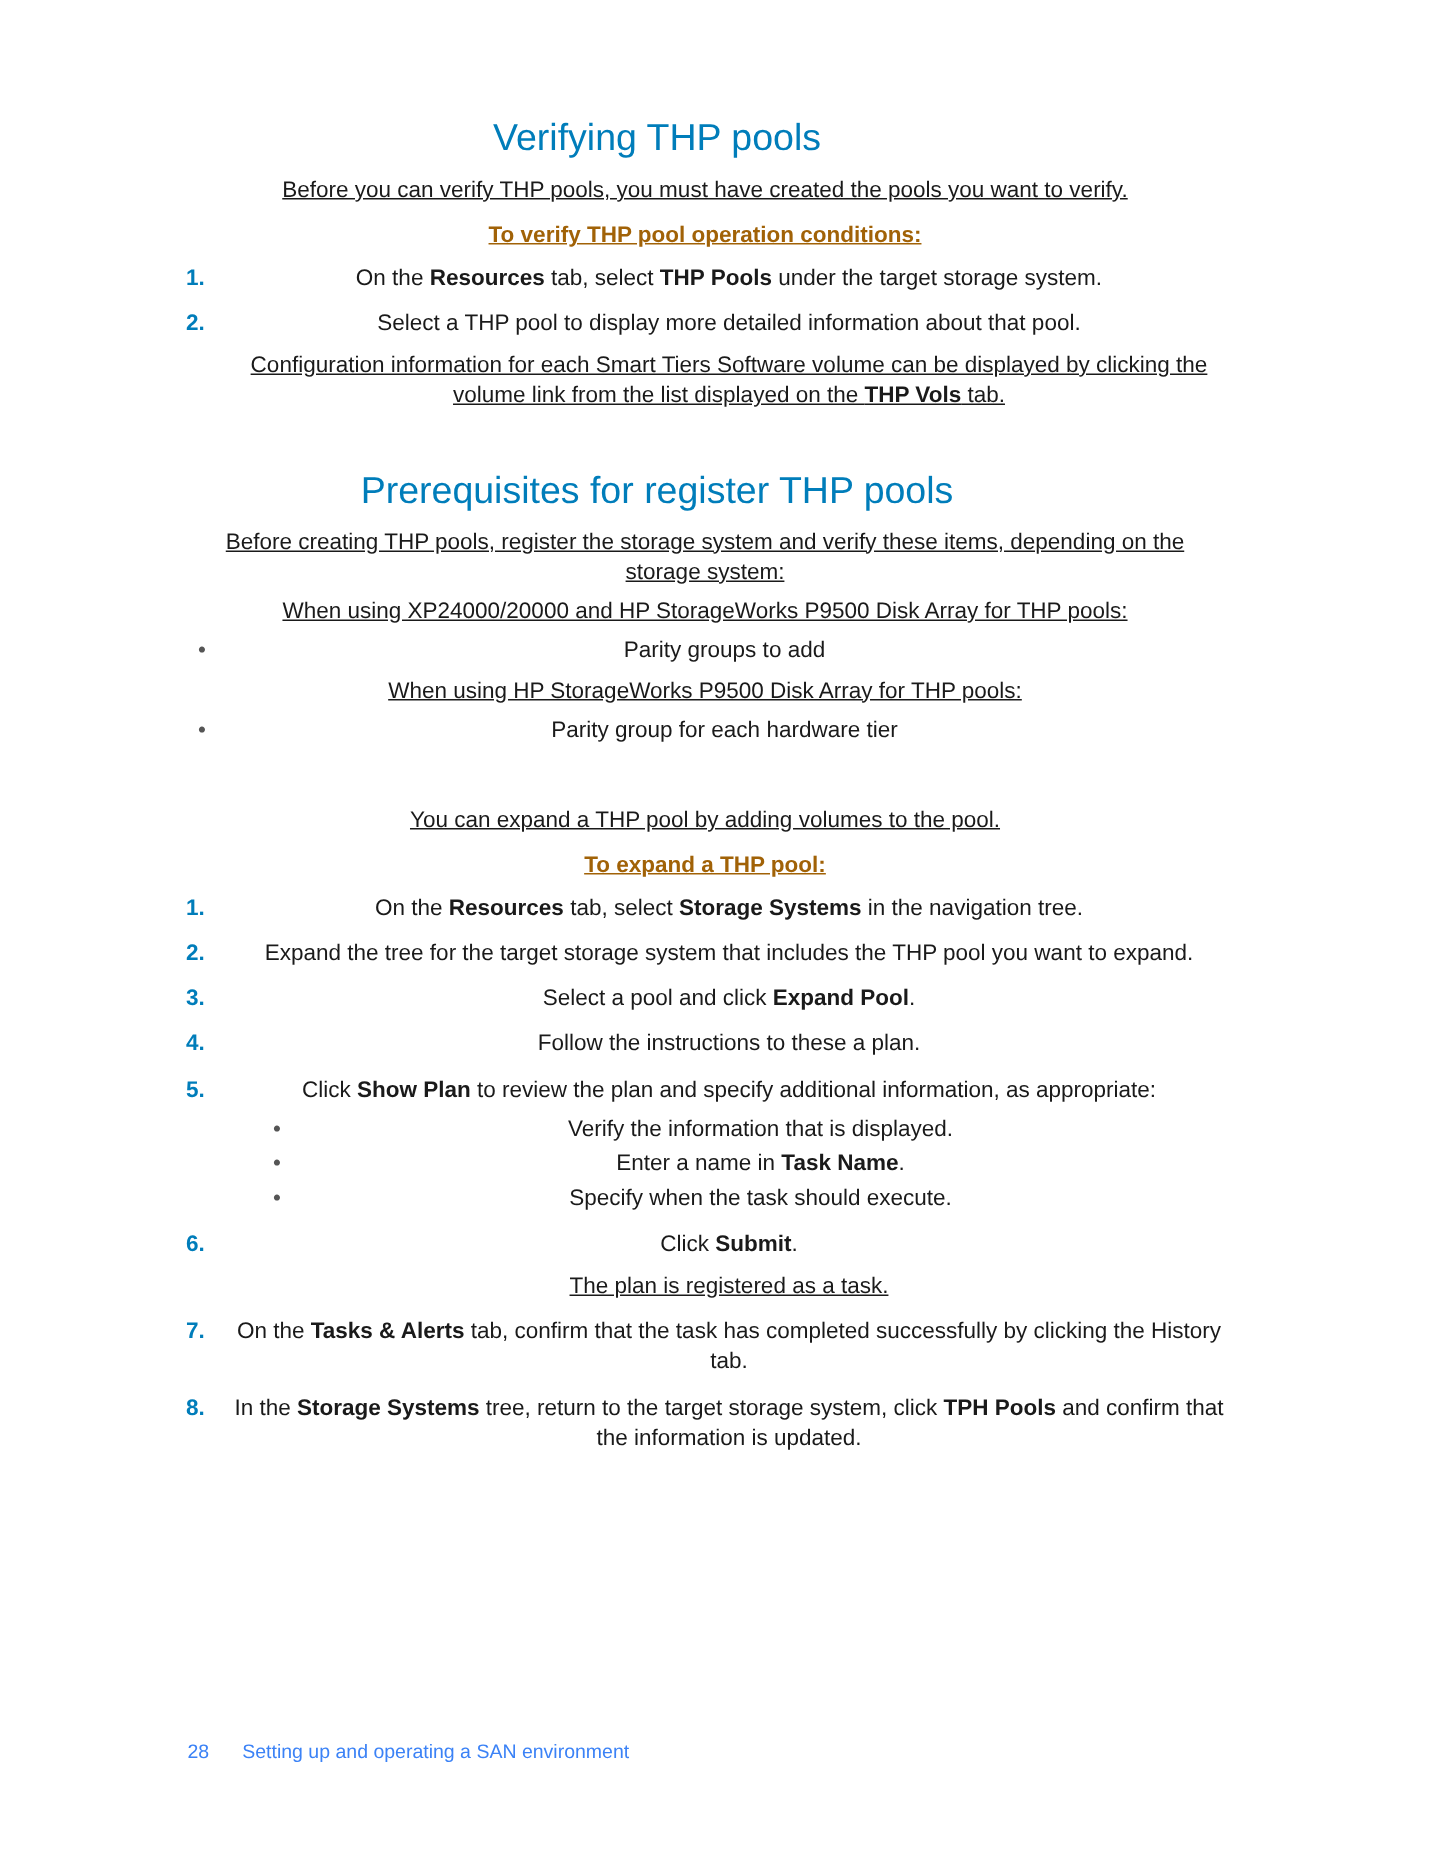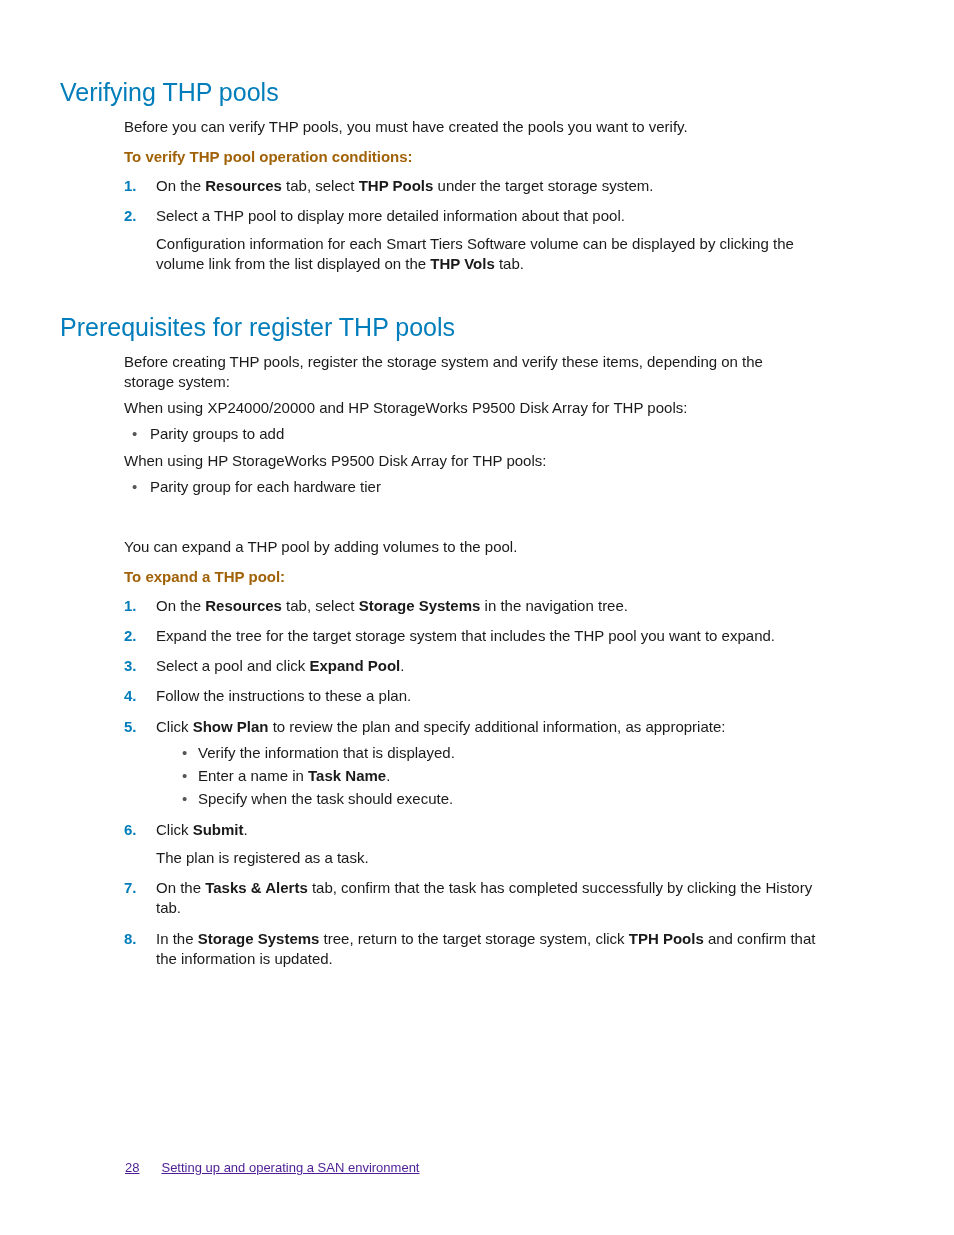--- a/index.html
+++ b/index.html
@@ -12,34 +12,35 @@
     font-family: "Segoe UI", "Helvetica Neue", Arial, sans-serif;
     color: #1a1a1a;
     font-weight: 300;
   }
   .page {
     position: relative;
     width: 888px;
     height: 1235px;
     box-sizing: border-box;
     padding: 78px 72px 0 60px;
+    text-align: center;
   }
   h2.section {
     font-size: 25px;
     font-weight: 300;
     color: #007dba;
     margin: 0 0 10px 0;
     letter-spacing: 0px;
   }
   .body-block {
     margin-left: 64px;
     font-size: 15px;
     line-height: 1.35;
   }
-  p { margin: 6px 0; }
+  p { margin: 6px 0; text-decoration: underline; }
   .subhead {
     color: #a16207;
     font-weight: 600;
     font-size: 15px;
     margin: 10px 0 8px 0;
   }
   ol.steps {
     list-style: none;
     padding: 0;
     margin: 6px 0 0 0;
@@ -97,22 +98,21 @@
     color: #555;
     font-size: 15px;
   }
   b { font-weight: 600; }
   .gap-section { height: 28px; }
   .footer {
     position: absolute;
     left: 125px;
     bottom: 60px;
     font-size: 13px;
-    color: #4c1d95;
-    text-decoration: underline;
+    color: #3b82f6;
   }
   .footer .num { margin-right: 22px; }
 </style>
 </head>
 <body>
 
 <div class="page">
 
   <h2 class="section">Verifying THP pools</h2>
   <div class="body-block">

